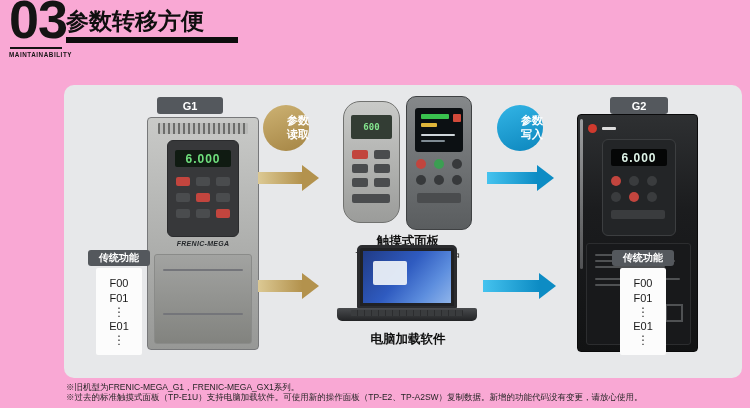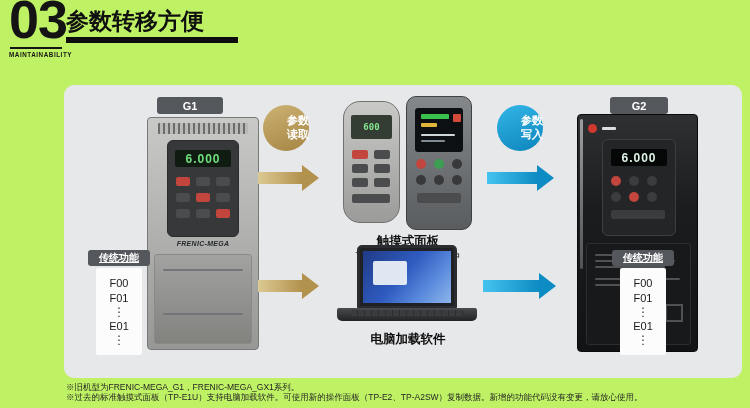--- a/index.html
+++ b/index.html
@@ -1,37 +1,37 @@
 <!DOCTYPE html>
 <html><head>
 <meta charset="utf-8">
 <style>
   html,body{margin:0;padding:0;background:#fff;}
-  .page{position:relative;width:750px;height:408px;background:#bef264;overflow:hidden;
+  .page{position:relative;width:750px;height:408px;background:#f9a8d4;overflow:hidden;
         font-family:"Liberation Sans",sans-serif;color:#141414;}
   .abs{position:absolute;}
 
   
   .num{left:9px;top:-8px;font-size:54px;font-weight:800;letter-spacing:-1px;line-height:1;color:#141414;}
   .num-rule{left:10px;top:47px;width:52px;height:2px;background:#141414;}
   .cat{left:9px;top:51px;font-size:6.3px;font-weight:700;letter-spacing:.55px;color:#141414;}
   .title{left:66px;top:6px;font-size:23px;font-weight:700;color:#0f0f0f;}
   .title-bar{left:66px;top:37px;width:172px;height:6px;background:#0d0d0d;}
   .subtitle{left:66px;top:53px;font-size:11px;color:#1c1c1c;}
 
   
   .panel{left:64px;top:85px;width:678px;height:293px;background:#e7e8ea;border-radius:10px;}
 
   
   .tag{height:17px;background:#54585d;color:#fff;font-size:11px;font-weight:700;
        display:flex;align-items:center;justify-content:center;border-radius:3px;}
   .g1-tag{left:157px;top:97px;width:66px;}
   .g2-tag{left:610px;top:97px;width:58px;}
   .legacy-tag{height:16px;background:#54585d;color:#fff;font-size:10px;font-weight:700;
-       display:flex;align-items:center;justify-content:center;border-radius:3px;text-decoration:underline;}
+       display:flex;align-items:center;justify-content:center;border-radius:3px;}
   .lt-left{left:88px;top:250px;width:62px;}
   .lt-right{left:612px;top:250px;width:62px;}
 
   
   .legacy-list{width:46px;background:#fcfcfc;border-radius:2px;text-align:center;
        font-size:11px;color:#1a1a1a;padding:8px 0;}
   .ll-left{left:96px;top:268px;}
   .ll-right{left:620px;top:268px;}
   .li{line-height:15px;}
   .li.dots{line-height:13px;font-size:12px;color:#333;}

